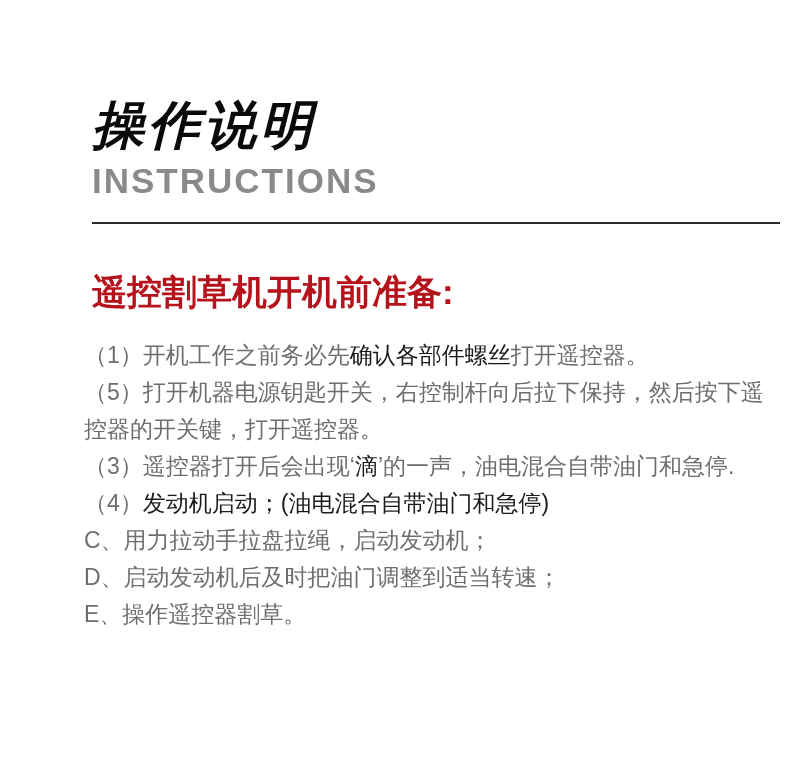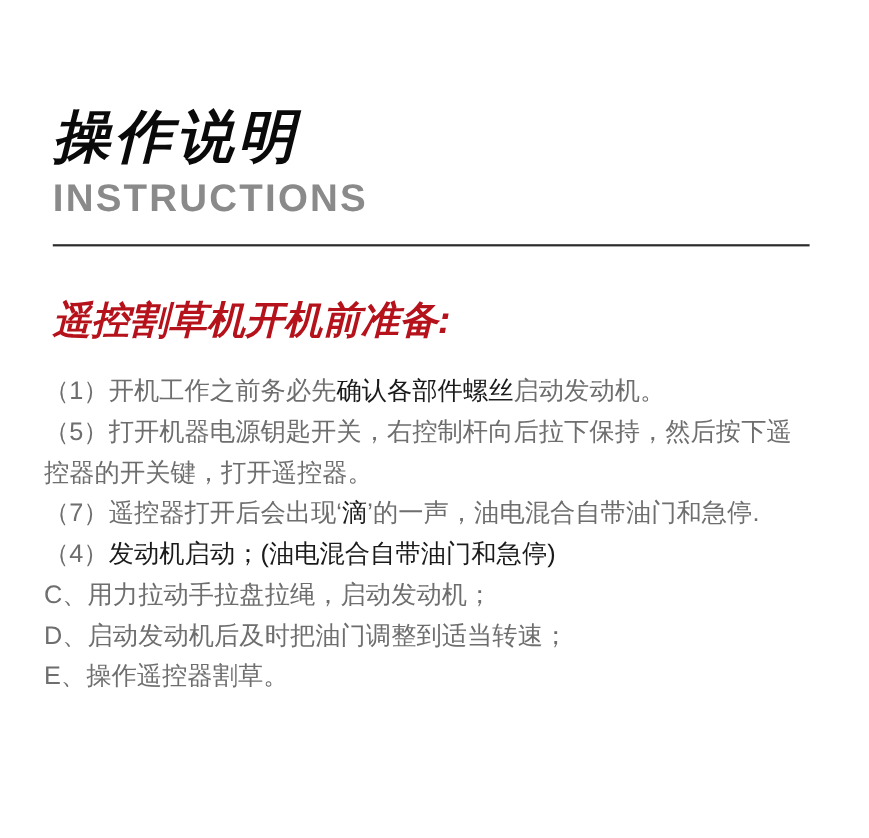--- a/index.html
+++ b/index.html
@@ -10,20 +10,21 @@
   .page {
     position: relative;
     width: 790px;
     height: 762px;
     background: #ffffff;
     overflow: hidden;
     font-family: "Liberation Sans", "DejaVu Sans", sans-serif;
   }
   .content {
     padding: 0 50px 0 48px;
+    margin-left: 44px;
   }
   .title {
     margin: 0;
     padding-top: 96px;
     font-size: 52px;
     line-height: 1.15;
     font-weight: 900;
     font-style: italic;
     letter-spacing: 4px;
     color: #0a0a0a;
@@ -70,26 +71,26 @@
 
 <div class="page">
   <div class="content">
 
     <h1 class="title">操作说明</h1>
 
     <div class="subtitle">INSTRUCTIONS</div>
 
     <hr class="divider">
 
-    <h2 class="section-heading" style="color: rgb(181, 18, 27); font-style: italic;">遥控割草机开机前准备:</h2>
+    <h2 class="section-heading" style="color: rgb(181, 18, 27);">遥控割草机开机前准备:</h2>
 
     <div class="lines">
-        <p class="line"><span>（1）开机工作之前务必先</span><span class="b">确认各部件螺丝</span><span>启动发动机。</span></p>
+        <p class="line"><span>（1）开机工作之前务必先</span><span class="b">确认各部件螺丝</span><span>打开遥控器。</span></p>
         <p class="line"><span>（5）打开机器电源钥匙开关，右控制杆向后拉下保持，然后按下遥控器的开关键，打开遥控器。</span></p>
-        <p class="line"><span>（7）遥控器打开后会出现‘</span><span class="b">滴</span><span>’的一声，油电混合自带油门和急停.</span></p>
+        <p class="line"><span>（3）遥控器打开后会出现‘</span><span class="b">滴</span><span>’的一声，油电混合自带油门和急停.</span></p>
         <p class="line"><span>（4）</span><span class="b">发动机启动；(油电混合自带油门和急停)</span></p>
         <p class="line"><span>C、用力拉动手拉盘拉绳，启动发动机；</span></p>
         <p class="line"><span>D、启动发动机后及时把油门调整到适当转速；</span></p>
         <p class="line"><span>E、操作遥控器割草。</span></p>
       </div>
 
   </div>
 </div>
 
 </body></html>

